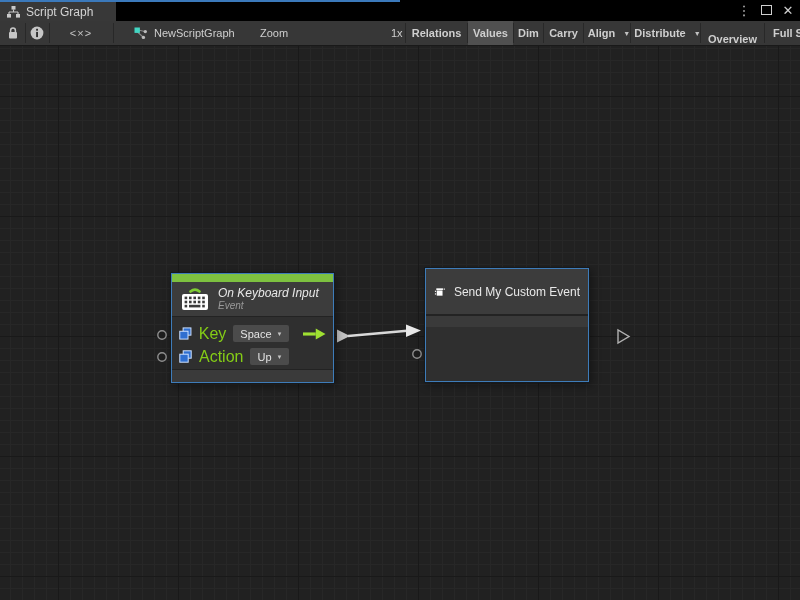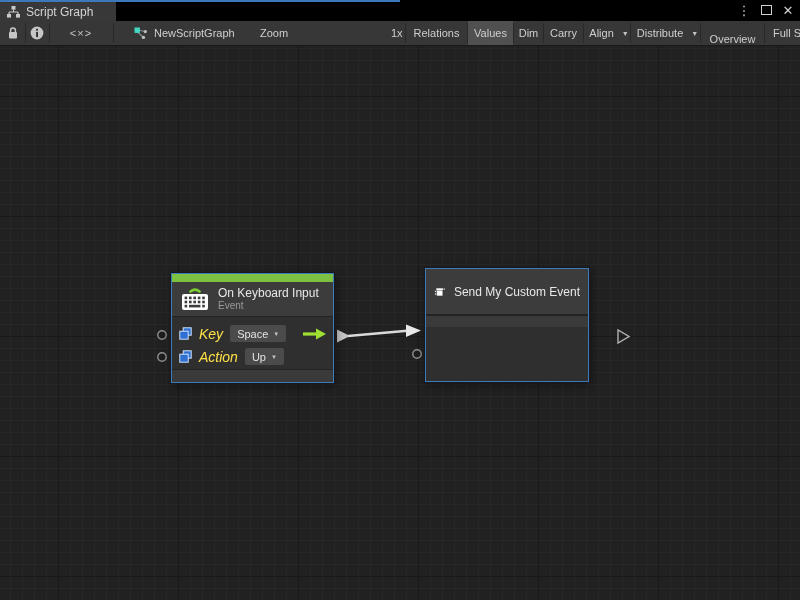--- a/index.html
+++ b/index.html
@@ -13,21 +13,21 @@
          display:flex; align-items:center; padding-left:7px; gap:6px; color:#d4d4d4; font-size:12px; }
   .winctrls { position:absolute; right:4px; top:0; height:21px; display:flex; align-items:center; gap:6px; }
   .winbtn { color:#cfcfcf; font-size:13px; width:16px; text-align:center; cursor:default; }
   .maxbox { width:11px; height:10px; border:1.6px solid #cfcfcf; display:inline-block; }
 
   
   .toolbar { position:absolute; left:0; top:21px; width:800px; height:25px; background:#373737;
              border-bottom:1px solid #191919; color:#cfcfcf; font-size:11px; }
   .tcell { position:absolute; top:0; height:24px; display:flex; align-items:center; justify-content:center; }
   .sep { position:absolute; top:2px; height:20px; width:1px; background:#282828; }
-  .tbtn { cursor:default; white-space:nowrap; padding:0 4px; }
+  .tbtn { cursor:default; white-space:nowrap; padding:0 4px;font-weight:bold; }
   .tbtn.active-bg { background:#505050; }
   .caret { font-size:7px; margin-left:4px; color:#c2c2c2; }
   .slider-track { position:absolute; left:291px; top:32px; width:90px; height:2px; background:#7f7f7f; }
   .slider-handle { position:absolute; left:376px; top:27px; width:12px; height:12px; border-radius:50%; background:#9d9d9d; }
 
   
   .canvas { position:absolute; left:0; top:46px; width:800px; height:554px; background-color:#212121;
     background-image:
       linear-gradient(to right, #191919 0 1px, transparent 1px),
       linear-gradient(to bottom, #191919 0 1px, transparent 1px),
@@ -38,21 +38,21 @@
 
   
   .node { position:absolute; border:1px solid #3e7cb9; background:#2f2f2f;
           box-shadow:0 0 0 1px #15191d, 2px 3px 9px rgba(0,0,0,.45); }
   .accent { height:8px; background:#7dc140; }
   .nheader { background:#3c3c3c; display:flex; align-items:center; padding:0 8px; gap:8px; border-bottom:1px solid #232323; }
   .ntitle { color:#e8e8e8; font-size:12px; line-height:14px; white-space:nowrap; }
   .nsub { color:#9a9a9a; font-size:10px; line-height:12px; }
   .nbody { background:#2f2f2f; }
   .prow { display:flex; align-items:center; padding:0 7px; gap:7px; }
-  .plabel { color:#fde047; font-size:14px; white-space:nowrap;font-style:italic; }
+  .plabel { color:#84cc16; font-size:16px; white-space:nowrap; }
   .dropdown { background:#4b4b4b; border-radius:2px; height:17px; display:inline-flex; align-items:center;
               padding:0 7px; color:#e3e3e3; font-size:11px; gap:5px; cursor:default;text-align:center; }
   .dropdown .caret { font-size:6px; margin-left:0; }
   .spacer { flex:1; }
   .valuebox { background:#1e1e1e; border:1px solid #4f4f4f; border-radius:3px; min-width:17px; height:18px;
               color:#f0f0f0; font-size:11px; display:inline-flex; align-items:center; justify-content:center; padding:0 3px; }
   .nfooter { background:#3a3a3a; border-top:1px solid #232323; }
   .teal-dot { width:9px; height:9px; border-radius:50%; background:#3fe0c4; flex:0 0 auto; }
 
   svg { display:block; }
@@ -165,21 +165,21 @@
     <circle cx="162" cy="289" r="4.2" fill="#1d1d1d" stroke="#909090" stroke-width="1.4"></circle>
     <circle cx="162" cy="311" r="4.2" fill="#1d1d1d" stroke="#909090" stroke-width="1.4"></circle>
 
     <circle cx="417" cy="308" r="4.2" fill="#1d1d1d" stroke="#909090" stroke-width="1.4"></circle>
 
     <polygon points="618,284 618,297 629,290.5" fill="none" stroke="#b2b2b2" stroke-width="1.4"></polygon>
   </svg>
 
   <div class="node" style="left:171px;top:227px;width:163px;height:110px;">
     <div class="accent"></div>
-    <div class="nheader" style="height:35px;">
+    <div class="nheader" style="height:35px;font-style:italic;">
       <svg width="30" height="26" viewBox="0 0 30 26">
         <path d="M10.5 5.5 Q15 1.6 19.5 5.5" stroke="#7ecb33" stroke-width="2.6" fill="none" stroke-linecap="round"></path>
         <rect x="2" y="8" width="26" height="16" rx="2" fill="#ffffff"></rect>
         <g fill="#3c3c3c">
           <rect x="4.6" y="10.6" width="2.6" height="2.6"></rect>
             <rect x="9" y="10.6" width="2.6" height="2.6"></rect>
           <rect x="13.4" y="10.6" width="2.6" height="2.6"></rect>
             <rect x="17.8" y="10.6" width="2.6" height="2.6"></rect>
           <rect x="22.2" y="10.6" width="2.6" height="2.6"></rect>
           <rect x="4.6" y="14.7" width="2.6" height="2.6"></rect>

